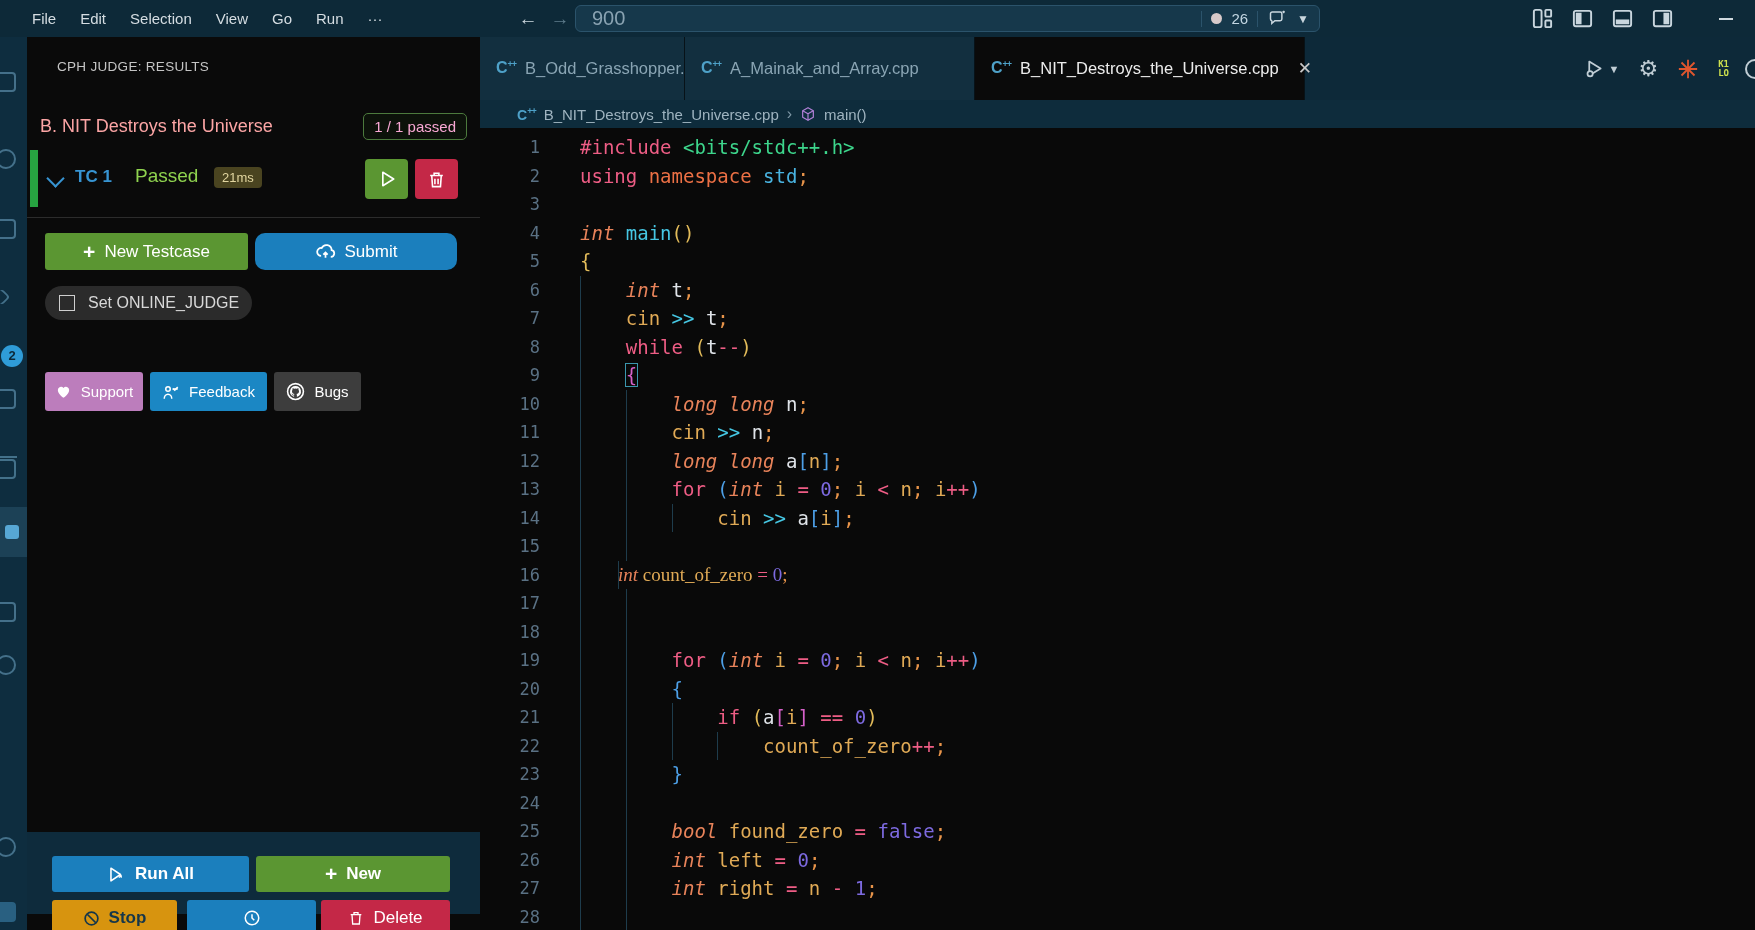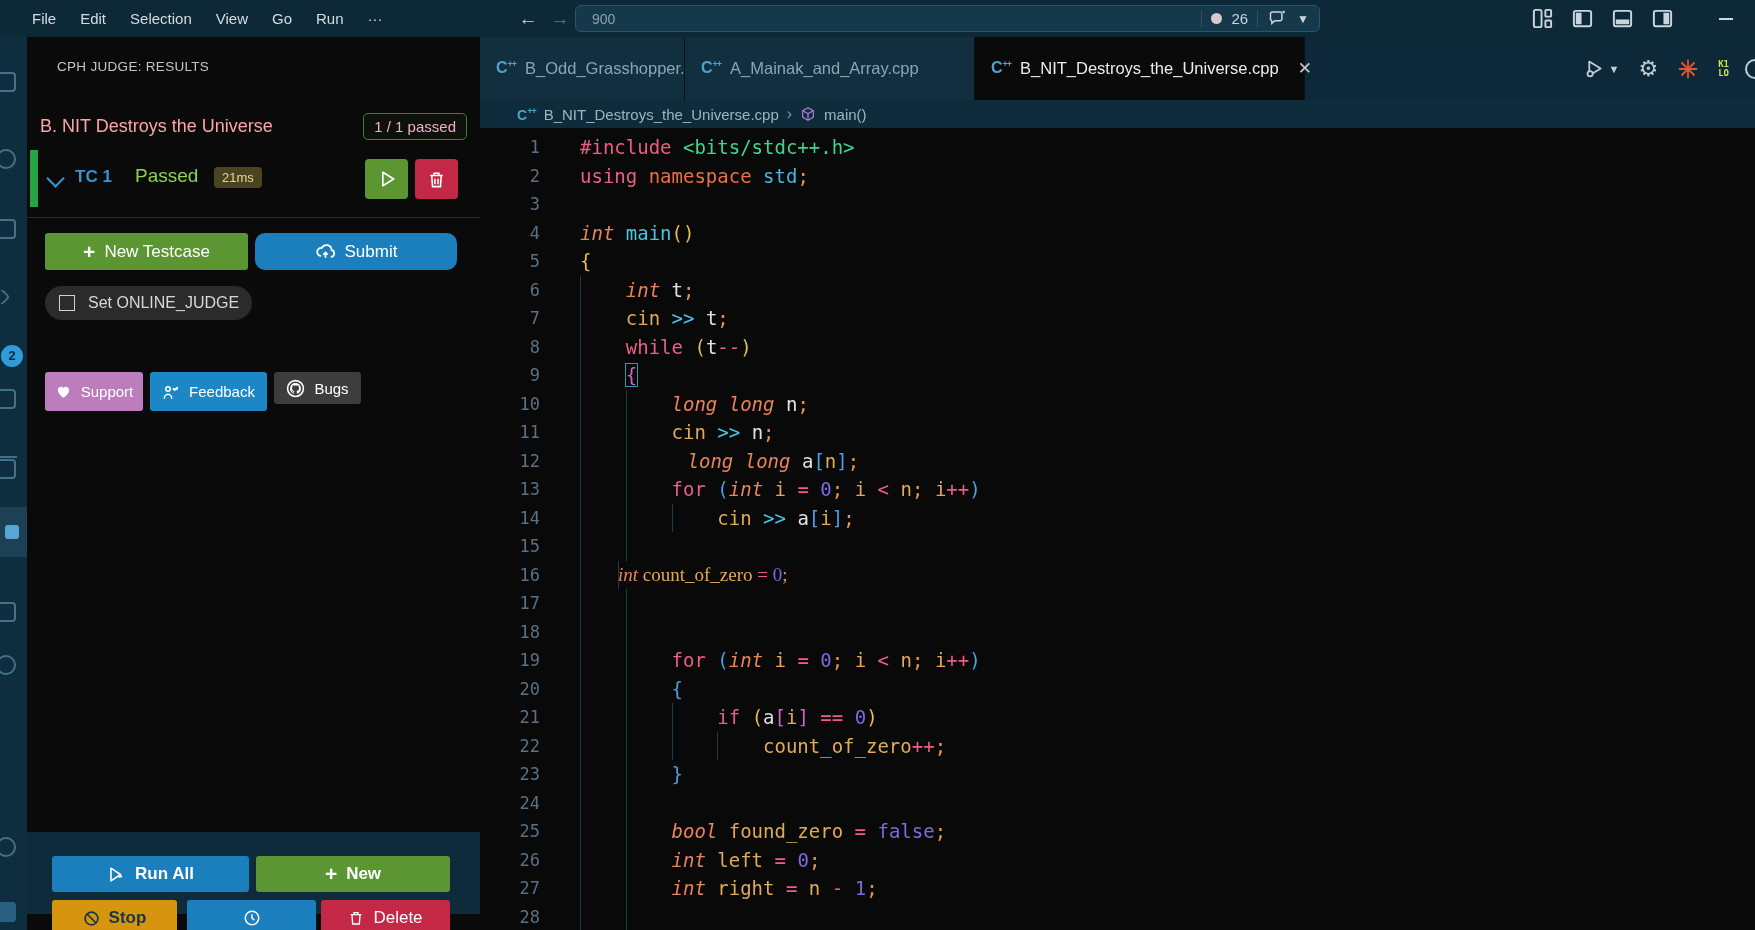--- a/index.html
+++ b/index.html
@@ -7,21 +7,21 @@
        font-family:"Liberation Sans",sans-serif;color:#dfe3e8;}
   
   .titlebar{position:absolute;top:0;left:0;width:100%;height:37px;background:var(--titlebar_bg);}
   .menus{position:absolute;left:20px;top:0;height:37px;display:flex;align-items:center;}
   .menu{padding:0 12px;font-size:15px;color:#d5dde2;cursor:default;}
   .nav-arrow{position:absolute;top:5px;width:28px;height:27px;background:none;border:none;
              font-size:19px;color:#d0dbe2;line-height:27px;text-align:center;padding:0;}
   .nav-arrow.fwd{color:#5f7d8d;}
   .command-center{position:absolute;left:575px;top:5px;width:745px;height:27px;background:#16384b;
                   border:1px solid #2b536b;border-radius:6px;display:flex;align-items:center;box-sizing:border-box;}
-  .cc-text{margin-left:16px;font-size:14px;color:#8aa3b2;flex:1;}
+  .cc-text{margin-left:16px;font-size:20px;color:#8aa3b2;flex:1;}
   .cc-right{display:flex;align-items:center;gap:9px;margin-right:10px;}
   .cc-div{width:1px;height:16px;background:#2b536b;}
   .cc-dot{width:11px;height:11px;border-radius:50%;background:#d8caca;}
   .cc-count{font-size:15px;color:#c3d6e2;}
   .cc-chev{color:#c9d6de;font-size:12px;}
   .layout-icons{position:absolute;right:0;top:0;height:37px;display:flex;align-items:center;gap:17px;padding-right:12px;}
   .licon{width:23px;height:23px;}
   .win-dash{width:14px;height:2px;background:#cfd8de;margin-left:28px;margin-right:10px;}
   
   .activitybar{position:absolute;left:0;top:37px;width:27px;height:893px;background:var(--activity_bg);overflow:hidden;}
@@ -52,21 +52,21 @@
   .del-btn{left:388px;background:var(--danger_red);}
   .sep{position:absolute;top:180px;left:0;width:100%;border-top:1px solid #2c2c2c;}
   .btn{border:none;border-radius:3px;color:#fff;font-size:17px;display:flex;align-items:center;justify-content:center;gap:9px;font-family:inherit;}
   .bt-newtc{position:absolute;top:196px;left:18px;width:203px;height:37px;background:var(--accent_green);}
   .bt-submit{position:absolute;top:196px;left:228px;width:202px;height:37px;background:var(--accent_blue);border-radius:10px;}
   .oj-pill{position:absolute;top:249px;left:18px;width:207px;height:34px;background:#2b2b2b;border-radius:17px;
            color:#d8d8d8;font-size:16px;display:flex;align-items:center;gap:13px;padding-left:14px;box-sizing:border-box;}
   .oj-box{width:14px;height:14px;border:1.5px solid #cfcfcf;display:inline-block;}
   .bt-support{position:absolute;top:335px;left:18px;width:98px;height:39px;background:var(--support_pink);font-size:15px;}
   .bt-feedback{position:absolute;top:335px;left:123px;width:117px;height:39px;background:#1b87c4;font-size:15px;}
-  .bt-bugs{position:absolute;top:335px;left:247px;width:87px;height:32px;background:var(--bugs_gray);font-size:15px;text-align:center;}
+  .bt-bugs{position:absolute;top:335px;left:247px;width:87px;height:39px;background:var(--bugs_gray);font-size:15px;text-align:center;}
   .bottom-actions{position:absolute;left:0;bottom:16px;width:100%;height:82px;background:var(--bottom_bar_bg);}
   .bt-runall{position:absolute;top:24px;left:25px;width:197px;height:36px;background:var(--accent_blue);font-weight:bold;}
   .bt-new{position:absolute;top:24px;left:229px;width:194px;height:36px;background:var(--accent_green);font-weight:bold;}
   .bt-stop{position:absolute;top:68px;left:25px;width:125px;height:36px;background:var(--warn_orange);color:#15364a;font-weight:bold;}
   .bt-timer{position:absolute;top:68px;left:160px;width:129px;height:36px;background:var(--accent_blue);}
   .bt-del2{position:absolute;top:68px;left:294px;width:129px;height:36px;background:var(--danger_red);}
   
   .editor{position:absolute;left:480px;top:37px;right:0;bottom:0;background:var(--editor_bg);}
   .tabstrip{position:absolute;top:0;left:0;right:0;height:63px;background:#0d2939;display:flex;}
   .tab{height:63px;display:flex;align-items:center;padding:0 16px;box-sizing:border-box;
@@ -341,21 +341,21 @@
           <div class="cl"><span class="ln">2</span><span class="lc"><span class="tk-kw">using</span><span class="tk-pl"> </span><span class="tk-kw2">namespace</span><span class="tk-pl"> </span><span class="tk-std">std</span><span class="tk-semi">;</span></span></div>
           <div class="cl"><span class="ln">3</span><span class="lc"></span></div>
           <div class="cl"><span class="ln">4</span><span class="lc"><span class="tk-type">int</span><span class="tk-pl"> </span><span class="tk-fn">main</span><span class="tk-b1">()</span></span></div>
           <div class="cl"><span class="ln">5</span><span class="lc"><span class="tk-b1">{</span></span></div>
           <div class="cl"><span class="ln">6</span><span class="lc" style="background-size: 4ch 100%;"><span class="tk-pl">    </span><span class="tk-type">int</span><span class="tk-pl"> t</span><span class="tk-semi">;</span></span></div>
           <div class="cl"><span class="ln">7</span><span class="lc" style="background-size: 4ch 100%;"><span class="tk-pl">    </span><span class="tk-id">cin</span><span class="tk-pl"> </span><span class="tk-opc">&gt;&gt;</span><span class="tk-pl"> t</span><span class="tk-semi">;</span></span></div>
           <div class="cl"><span class="ln">8</span><span class="lc" style="background-size: 4ch 100%;"><span class="tk-pl">    </span><span class="tk-kw">while</span><span class="tk-pl"> </span><span class="tk-b1">(</span><span class="tk-pl">t</span><span class="tk-kw">--</span><span class="tk-b1">)</span></span></div>
           <div class="cl"><span class="ln">9</span><span class="lc" style="background-size: 4ch 100%;"><span class="tk-pl">    </span><span class="tk-b2 tk-mt">{</span></span></div>
           <div class="cl"><span class="ln">10</span><span class="lc" style="background-size: 8ch 100%;"><span class="tk-pl">        </span><span class="tk-type">long</span><span class="tk-pl"> </span><span class="tk-type">long</span><span class="tk-pl"> n</span><span class="tk-semi">;</span></span></div>
           <div class="cl"><span class="ln">11</span><span class="lc" style="background-size: 8ch 100%;"><span class="tk-pl">        </span><span class="tk-id">cin</span><span class="tk-pl"> </span><span class="tk-opc">&gt;&gt;</span><span class="tk-pl"> n</span><span class="tk-semi">;</span></span></div>
-          <div class="cl"><span class="ln">12</span><span class="lc" style="background-size: 8ch 100%; padding-left: 16px;"><span class="tk-pl">        </span><span class="tk-type">long</span><span class="tk-pl"> </span><span class="tk-type">long</span><span class="tk-pl"> a</span><span class="tk-b3">[</span><span class="tk-id">n</span><span class="tk-b3">]</span><span class="tk-semi">;</span></span></div>
+          <div class="cl"><span class="ln">12</span><span class="lc" style="background-size: 8ch 100%;"><span class="tk-pl">        </span><span class="tk-type">long</span><span class="tk-pl"> </span><span class="tk-type">long</span><span class="tk-pl"> a</span><span class="tk-b3">[</span><span class="tk-id">n</span><span class="tk-b3">]</span><span class="tk-semi">;</span></span></div>
           <div class="cl"><span class="ln">13</span><span class="lc" style="background-size: 8ch 100%;"><span class="tk-pl">        </span><span class="tk-kw">for</span><span class="tk-pl"> </span><span class="tk-b3">(</span><span class="tk-type">int</span><span class="tk-pl"> </span><span class="tk-id">i</span><span class="tk-pl"> </span><span class="tk-kw">=</span><span class="tk-pl"> </span><span class="tk-num">0</span><span class="tk-semi">;</span><span class="tk-pl"> </span><span class="tk-id">i</span><span class="tk-pl"> </span><span class="tk-kw">&lt;</span><span class="tk-pl"> </span><span class="tk-id">n</span><span class="tk-semi">;</span><span class="tk-pl"> </span><span class="tk-id">i</span><span class="tk-kw">++</span><span class="tk-b3">)</span></span></div>
           <div class="cl"><span class="ln">14</span><span class="lc" style="background-size: 12ch 100%;"><span class="tk-pl">            </span><span class="tk-id">cin</span><span class="tk-pl"> </span><span class="tk-opc">&gt;&gt;</span><span class="tk-pl"> a</span><span class="tk-b3">[</span><span class="tk-id">i</span><span class="tk-b3">]</span><span class="tk-semi">;</span></span></div>
           <div class="cl"><span class="ln">15</span><span class="lc" style="background-size: 8ch 100%;"></span></div>
           <div class="cl"><span class="ln">16</span><span class="lc" style="background-size: 8ch 100%; font-family: Liberation Serif, serif;"><span class="tk-pl">        </span><span class="tk-type">int</span><span class="tk-pl"> </span><span class="tk-id">count_of_zero</span><span class="tk-pl"> </span><span class="tk-kw">=</span><span class="tk-pl"> </span><span class="tk-num">0</span><span class="tk-semi">;</span></span></div>
           <div class="cl"><span class="ln">17</span><span class="lc" style="background-size: 8ch 100%;"></span></div>
           <div class="cl"><span class="ln">18</span><span class="lc" style="background-size: 8ch 100%;"></span></div>
           <div class="cl"><span class="ln">19</span><span class="lc" style="background-size: 8ch 100%;"><span class="tk-pl">        </span><span class="tk-kw">for</span><span class="tk-pl"> </span><span class="tk-b3">(</span><span class="tk-type">int</span><span class="tk-pl"> </span><span class="tk-id">i</span><span class="tk-pl"> </span><span class="tk-kw">=</span><span class="tk-pl"> </span><span class="tk-num">0</span><span class="tk-semi">;</span><span class="tk-pl"> </span><span class="tk-id">i</span><span class="tk-pl"> </span><span class="tk-kw">&lt;</span><span class="tk-pl"> </span><span class="tk-id">n</span><span class="tk-semi">;</span><span class="tk-pl"> </span><span class="tk-id">i</span><span class="tk-kw">++</span><span class="tk-b3">)</span></span></div>
           <div class="cl"><span class="ln">20</span><span class="lc" style="background-size: 8ch 100%;"><span class="tk-pl">        </span><span class="tk-b3">{</span></span></div>
           <div class="cl"><span class="ln">21</span><span class="lc" style="background-size: 12ch 100%;"><span class="tk-pl">            </span><span class="tk-kw">if</span><span class="tk-pl"> </span><span class="tk-b1">(</span><span class="tk-pl">a</span><span class="tk-b2">[</span><span class="tk-id">i</span><span class="tk-b2">]</span><span class="tk-pl"> </span><span class="tk-kw">==</span><span class="tk-pl"> </span><span class="tk-num">0</span><span class="tk-b1">)</span></span></div>
           <div class="cl"><span class="ln">22</span><span class="lc" style="background-size: 16ch 100%;"><span class="tk-pl">                </span><span class="tk-id">count_of_zero</span><span class="tk-kw">++</span><span class="tk-semi">;</span></span></div>

